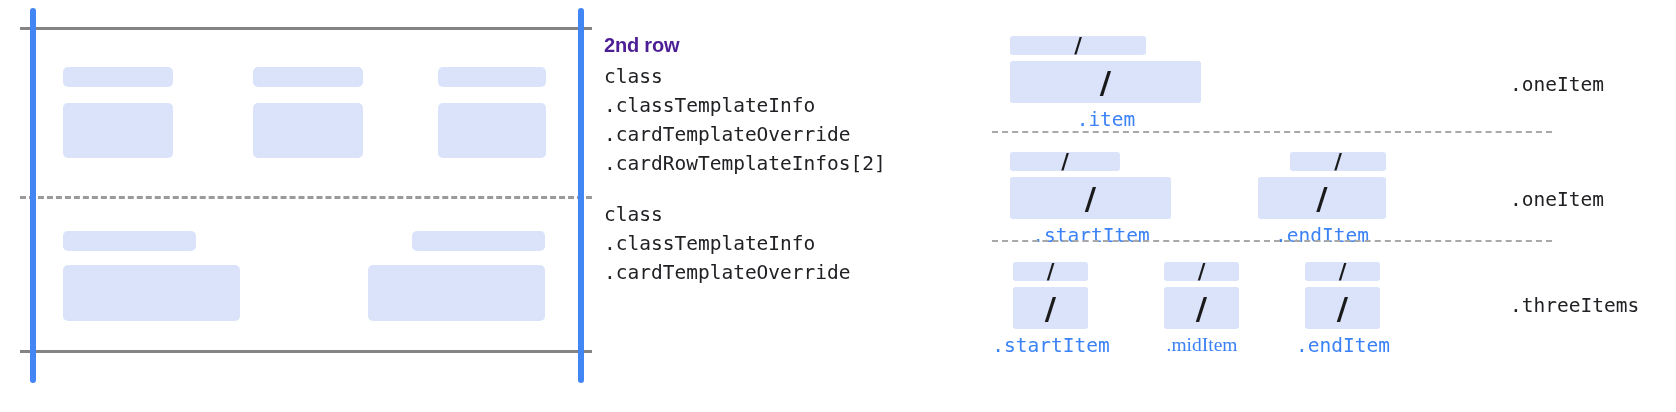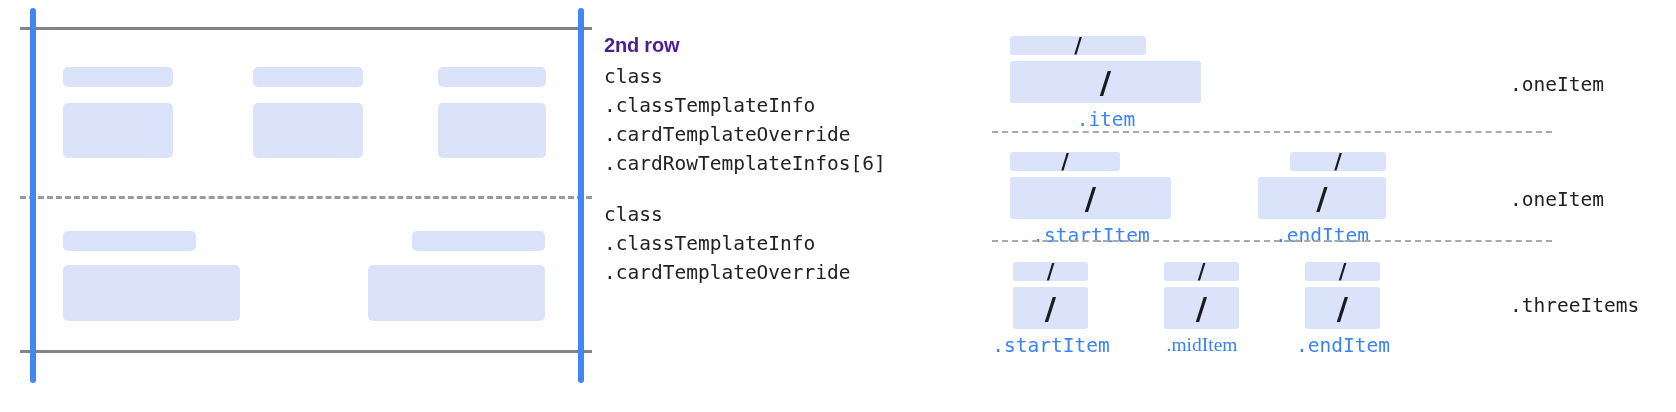--- a/index.html
+++ b/index.html
@@ -77,21 +77,21 @@
     </div>
 </div>
 
 <div id="text-column">
   <div class="row-block" id="block-2nd">
     <div class="row-heading">2nd row</div>
     <div class="code-lines">
       <span class="code-line">class</span>
       <span class="code-line">.classTemplateInfo</span>
       <span class="code-line">.cardTemplateOverride</span>
-      <span class="code-line">.cardRowTemplateInfos[6]</span>
+      <span class="code-line">.cardRowTemplateInfos[2]</span>
     </div>
   </div>
   <div class="row-block" id="block-3rd">
     <div class="code-lines">
       <span class="code-line">class</span>
       <span class="code-line">.classTemplateInfo</span>
       <span class="code-line">.cardTemplateOverride</span>
     </div>
   </div>
 </div>

